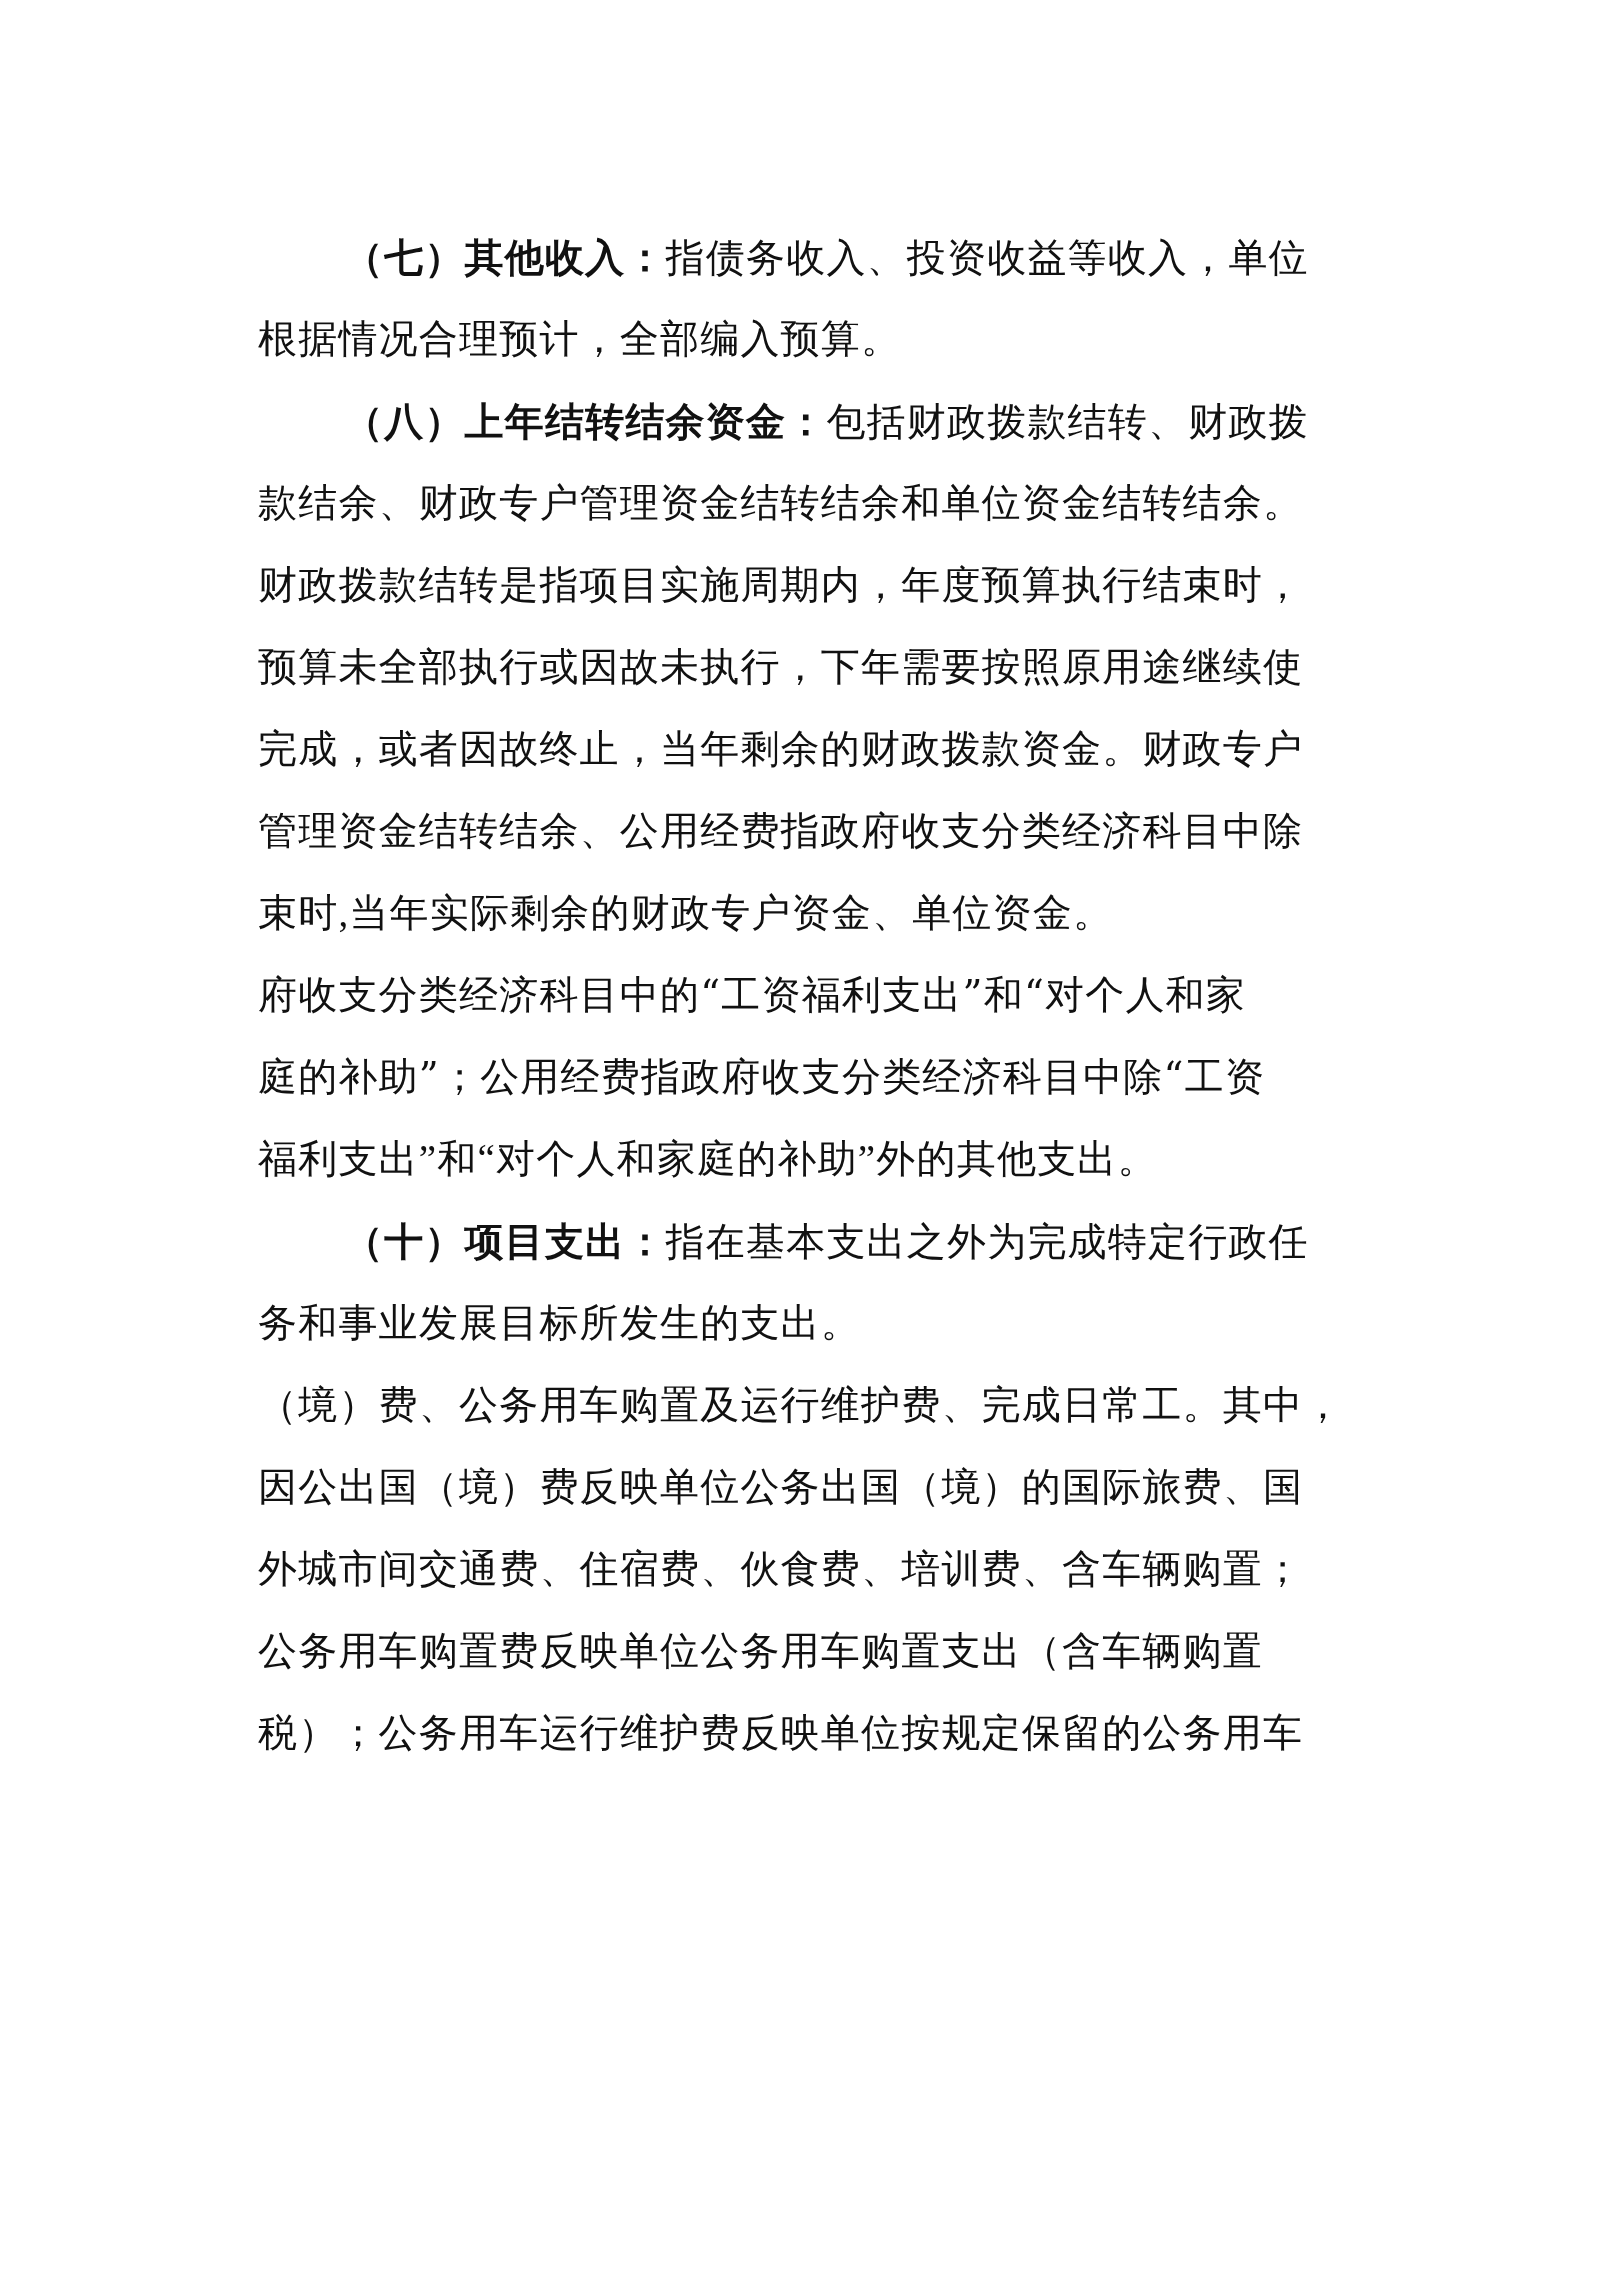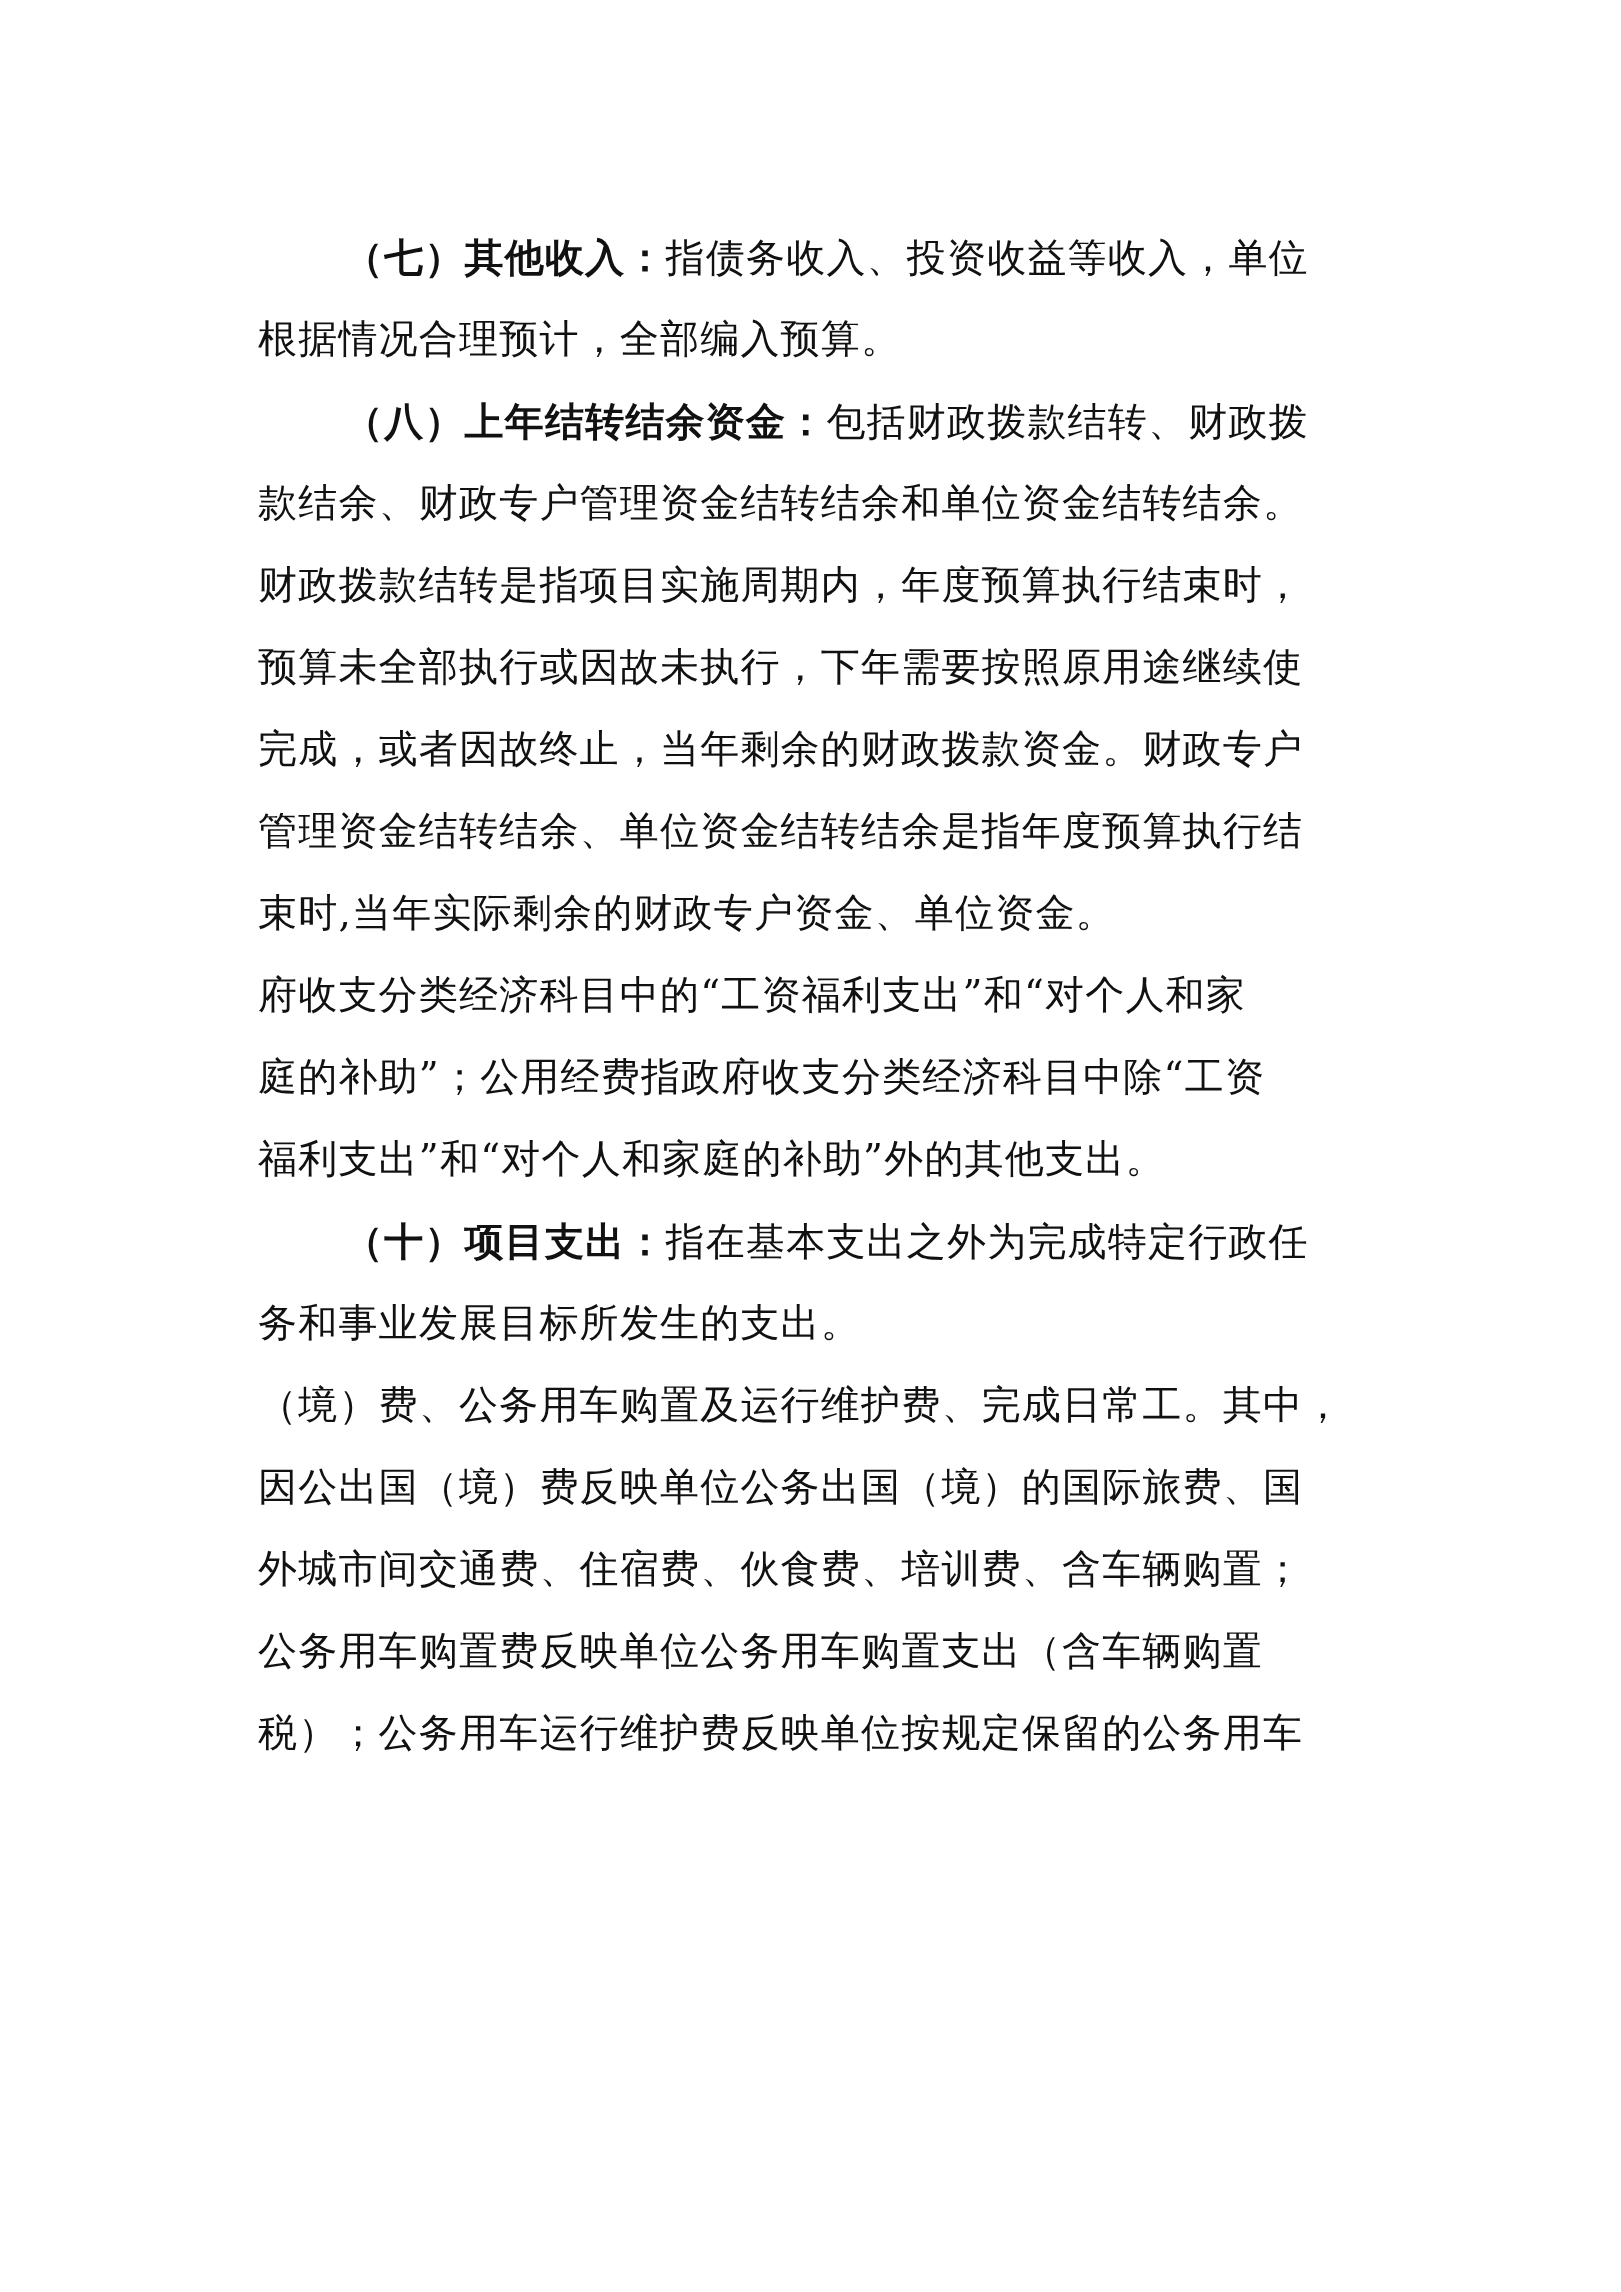--- a/index.html
+++ b/index.html
@@ -33,20 +33,21 @@
       height: 82px;
       line-height: 82px;
       font-size: 39px;
       white-space: nowrap;
       letter-spacing: 1.2px;
       display: flex;
       justify-content: space-between;
     }
     .line.last {
       justify-content: flex-start;
+      font-family: Liberation Serif, serif;
     }
     .line.indent {
       padding-left: 86px;
     }
     .line span.txt {
       display: block;
     }
     .bold {
       font-weight: bold;
     }
@@ -65,21 +66,21 @@
     </div>
 
     <div>
       <div class="line indent">
         <span class="txt"><span class="bold">（八）上年结转结余资金：</span><span>包括财政拨款结转、财政拨</span></span>
       </div>
       <div class="line">款结余、财政专户管理资金结转结余和单位资金结转结余。</div>
       <div class="line">财政拨款结转是指项目实施周期内，年度预算执行结束时，</div>
       <div class="line">预算未全部执行或因故未执行，下年需要按照原用途继续使</div>
       <div class="line">完成，或者因故终止，当年剩余的财政拨款资金。财政专户</div>
-      <div class="line">管理资金结转结余、单位资金结转结余是指年度预算执行结</div>
+      <div class="line">管理资金结转结余、公用经费指政府收支分类经济科目中除</div>
       <div class="line last">束时,当年实际剩余的财政专户资金、单位资金。</div>
     </div>
 
     <div>
       <div class="line">府收支分类经济科目中的“工资福利支出”和“对个人和家</div>
       <div class="line">庭的补助”；公用经费指政府收支分类经济科目中除“工资</div>
       <div class="line last">福利支出”和“对个人和家庭的补助”外的其他支出。</div>
     </div>
 
     <div>

